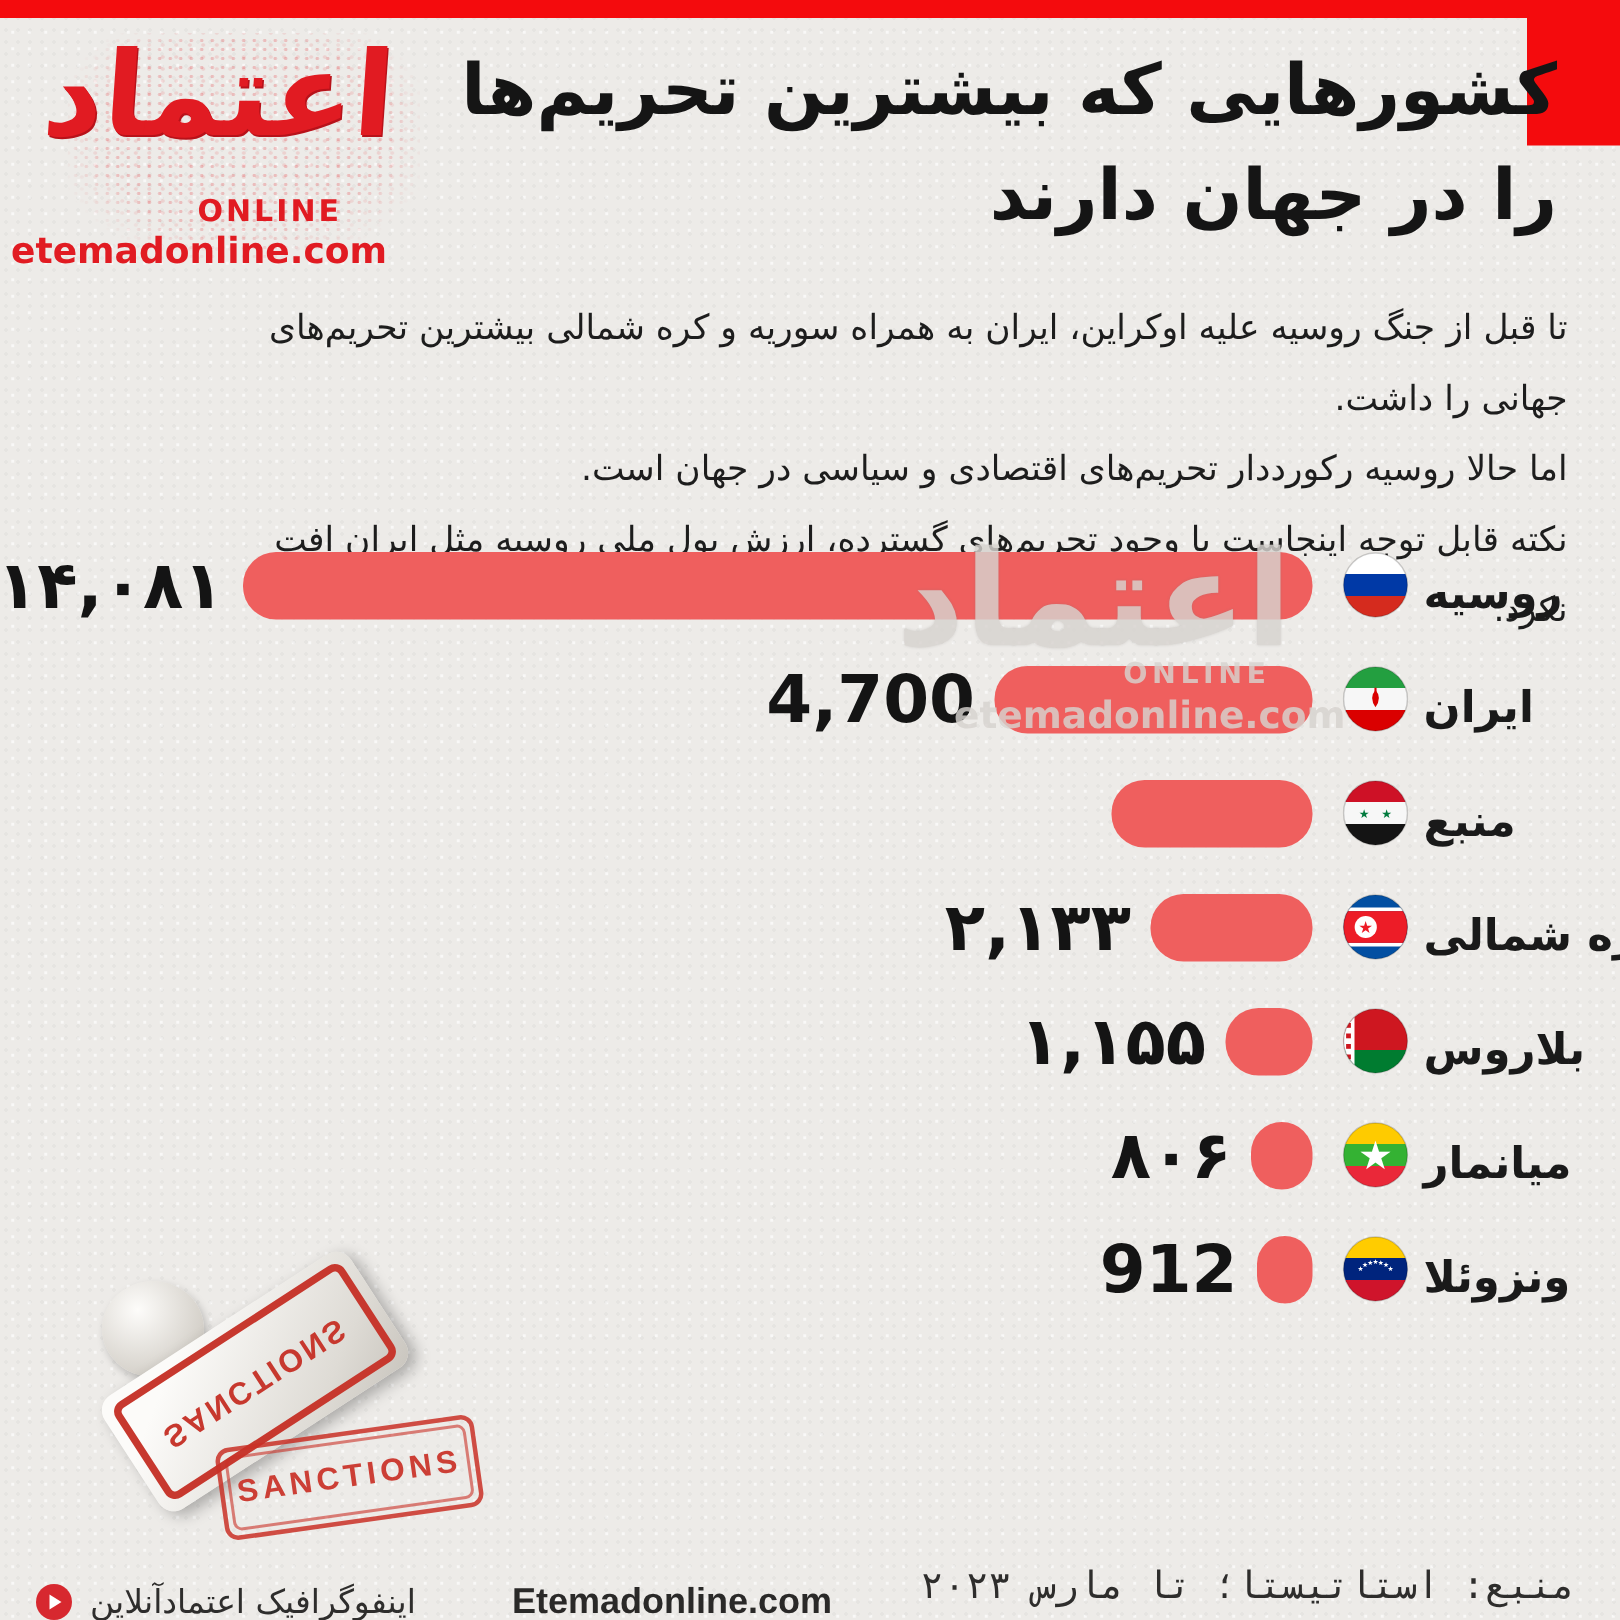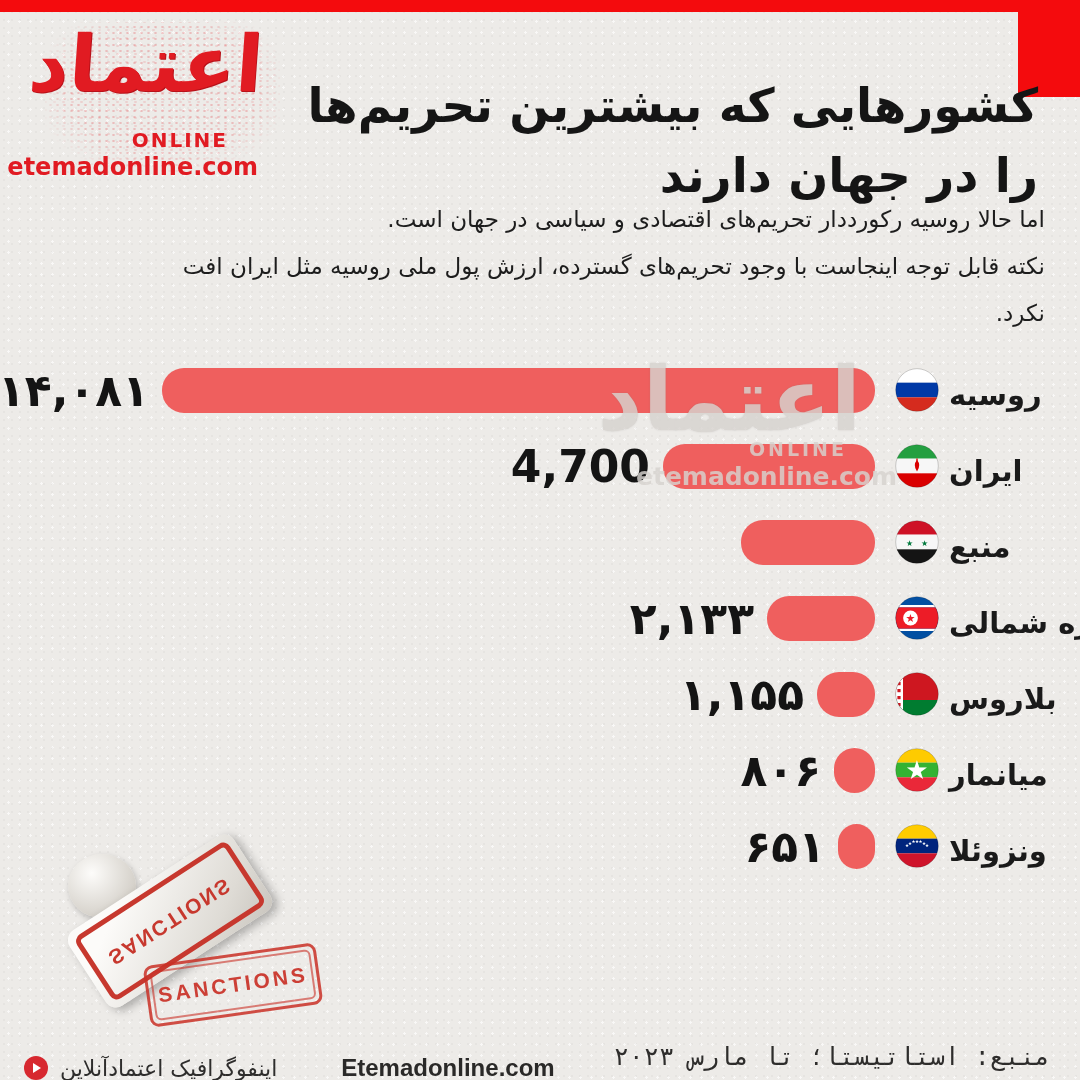--- a/index.html
+++ b/index.html
@@ -22,21 +22,21 @@
       -webkit-mask-image:radial-gradient(ellipse at 50% 45%, #000 55%, transparent 78%);
       mask-image:radial-gradient(ellipse at 50% 45%, #000 55%, transparent 78%);}
   .logo .brand{position:absolute;right:18px;top:-4px;font-size:78px;font-weight:bold;
       color:#e11b22;direction:rtl;line-height:1.2;transform:skewX(-4deg);
       text-shadow:1px 1px 0 #b8121a;}
   .logo .online{position:absolute;right:52px;top:106px;font-size:20px;font-weight:bold;
       letter-spacing:2px;color:#e11b22;}
   .logo .site{position:absolute;right:22px;top:131px;font-size:24px;font-weight:bold;color:#e11b22;}
   
   .title{position:absolute;top:26px;right:42px;text-align:right;direction:rtl;
-      color:#151515;font-weight:bold;font-size:47px;line-height:70px;letter-spacing:-1px;margin-top:45px;}
+      color:#151515;font-weight:bold;font-size:47px;line-height:70px;letter-spacing:-1px;}
   
   .intro{position:absolute;top:196px;right:35px;width:880px;text-align:right;direction:rtl;
       color:#1d1d1d;font-size:23px;line-height:47px;}
   
   .chart{position:absolute;top:352px;left:0;right:0;}
   .row{height:76px;display:flex;align-items:center;justify-content:flex-end;}
   .val{font-size:44px;font-weight:bold;color:#141414;margin-right:13px;direction:ltr;white-space:nowrap;}
   .bar{height:45px;border-radius:22px;background:#ef5f5e;flex:0 0 auto;}
   .grp{flex:0 0 205px;width:205px;display:flex;align-items:flex-end;gap:10px;
        padding-left:20px;box-sizing:border-box;}
@@ -94,20 +94,21 @@
     <div class="online">ONLINE</div>
     <div class="site">etemadonline.com</div>
   </div>
 
   <div class="title">
     <div>کشورهایی که بیشترین تحریم‌ها</div>
     <div>را در جهان دارند</div>
   </div>
 
   <div class="intro">
+    <div>تا قبل از جنگ روسیه علیه اوکراین، ایران به همراه سوریه و کره شمالی بیشترین تحریم‌های جهانی را داشت.</div>
     <div>اما حالا روسیه رکورددار تحریم‌های اقتصادی و سیاسی در جهان است.</div>
     <div>نکته قابل توجه اینجاست با وجود تحریم‌های گسترده، ارزش پول ملی روسیه مثل ایران افت نکرد.</div>
   </div>
 
   <div class="chart">
     <div>
         <div class="row">
           <div class="val">۱۴,۰۸۱</div>
           <div class="bar" style="width: 713px; background: rgb(239, 95, 94);"></div>
           <div class="grp">
@@ -236,21 +237,21 @@
                   <rect y="14.666666666666666" width="44" height="14.666666666666666" fill="#34b233"></rect>
                   <rect y="29.333333333333332" width="44" height="15.666666666666666" fill="#ea2839"></rect>
                   <text x="22" y="31" font-size="26" fill="#ffffff" text-anchor="middle" font-family="DejaVu Sans">★</text>
                 </g>
                 <circle cx="22" cy="22" r="21.3" fill="none" stroke="rgba(0,0,0,0.18)" stroke-width="1"></circle>
               </svg></div>
             <div class="clabel">میانمار</div>
           </div>
         </div>
         <div class="row">
-          <div class="val">۶۵۱</div>
+          <div class="val">912</div>
           <div class="bar" style="width: 37px; background: rgb(239, 95, 94);"></div>
           <div class="grp">
             <div class="flag"><svg width="44" height="44" viewBox="0 0 44 44">
                 <defs>
                   <clipPath id="clip6">
                     <circle cx="22" cy="22" r="21.3"></circle>
                   </clipPath>
                 </defs>
                 <g clip-path="url(#clip6)">
                   <rect width="44" height="14.666666666666666" fill="#ffcc00"></rect>

